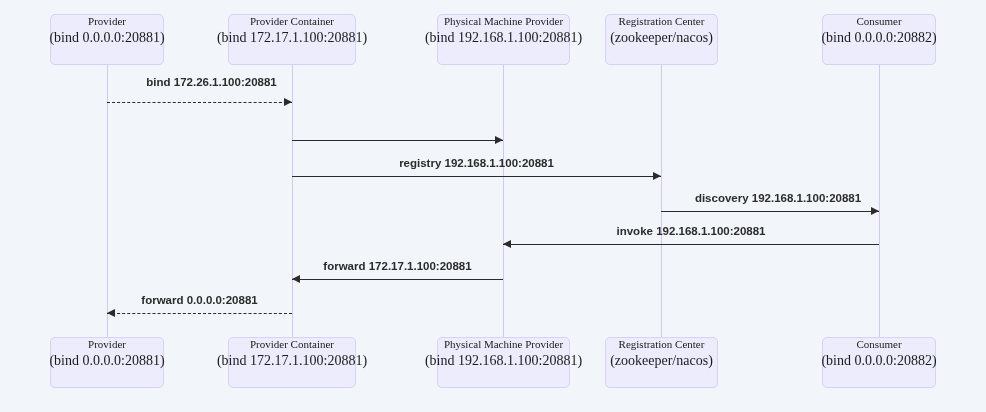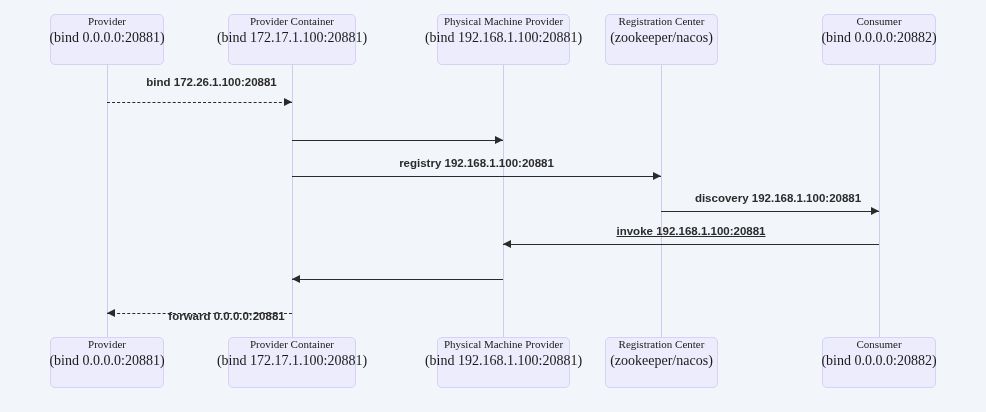--- a/index.html
+++ b/index.html
@@ -133,19 +133,20 @@
     <div class="msg-line" style="left: 292px; top: 140px; width: 211px; border-top-color: rgb(43, 43, 43);"></div>
     <div class="arrow-head right" style="top: 136px; left: 495px; border-left-color: rgb(43, 43, 43);"></div>
     <div class="msg-line" style="left: 292px; top: 176px; width: 369px; border-top-color: rgb(43, 43, 43);"></div>
     <div class="arrow-head right" style="top: 172px; left: 653px; border-left-color: rgb(43, 43, 43);"></div>
     <div class="msg-label" style="left: 476.5px; top: 157px; color: rgb(43, 43, 43);">registry 192.168.1.100:20881</div>
     <div class="msg-line" style="left: 661px; top: 211px; width: 218px; border-top-color: rgb(43, 43, 43);"></div>
     <div class="arrow-head right" style="top: 207px; left: 871px; border-left-color: rgb(43, 43, 43);"></div>
     <div class="msg-label" style="left: 770px; top: 192px; color: rgb(43, 43, 43); margin-left: 8px;">discovery 192.168.1.100:20881</div>
     <div class="msg-line" style="left: 503px; top: 244px; width: 376px; border-top-color: rgb(43, 43, 43);"></div>
     <div class="arrow-head left" style="top: 240px; left: 503px; border-right-color: rgb(43, 43, 43);"></div>
-    <div class="msg-label" style="left: 691px; top: 225px; color: rgb(43, 43, 43); text-decoration: underline;">invoke 192.168.1.100:20881</div>
+    <div class="msg-label" style="left: 691px; top: 225px; color: rgb(43, 43, 43);">invoke 192.168.1.100:20881</div>
     <div class="msg-line" style="left: 292px; top: 279px; width: 211px; border-top-color: rgb(43, 43, 43);"></div>
     <div class="arrow-head left" style="top: 275px; left: 292px; border-right-color: rgb(43, 43, 43);"></div>
+    <div class="msg-label" style="left: 397.5px; top: 260px; color: rgb(43, 43, 43);">forward 172.17.1.100:20881</div>
     <div class="msg-line dashed" style="left: 107px; top: 313px; width: 185px; border-top-color: rgb(43, 43, 43);"></div>
     <div class="arrow-head left" style="top: 309px; left: 107px; border-right-color: rgb(43, 43, 43);"></div>
-    <div class="msg-label" style="left: 199.5px; top: 310px; color: rgb(43, 43, 43); margin-left: 27px;">forward 0.0.0.0:20881</div>
+    <div class="msg-label" style="left: 199.5px; top: 294px; color: rgb(43, 43, 43);">forward 0.0.0.0:20881</div>
   </div>
 
 </body></html>

